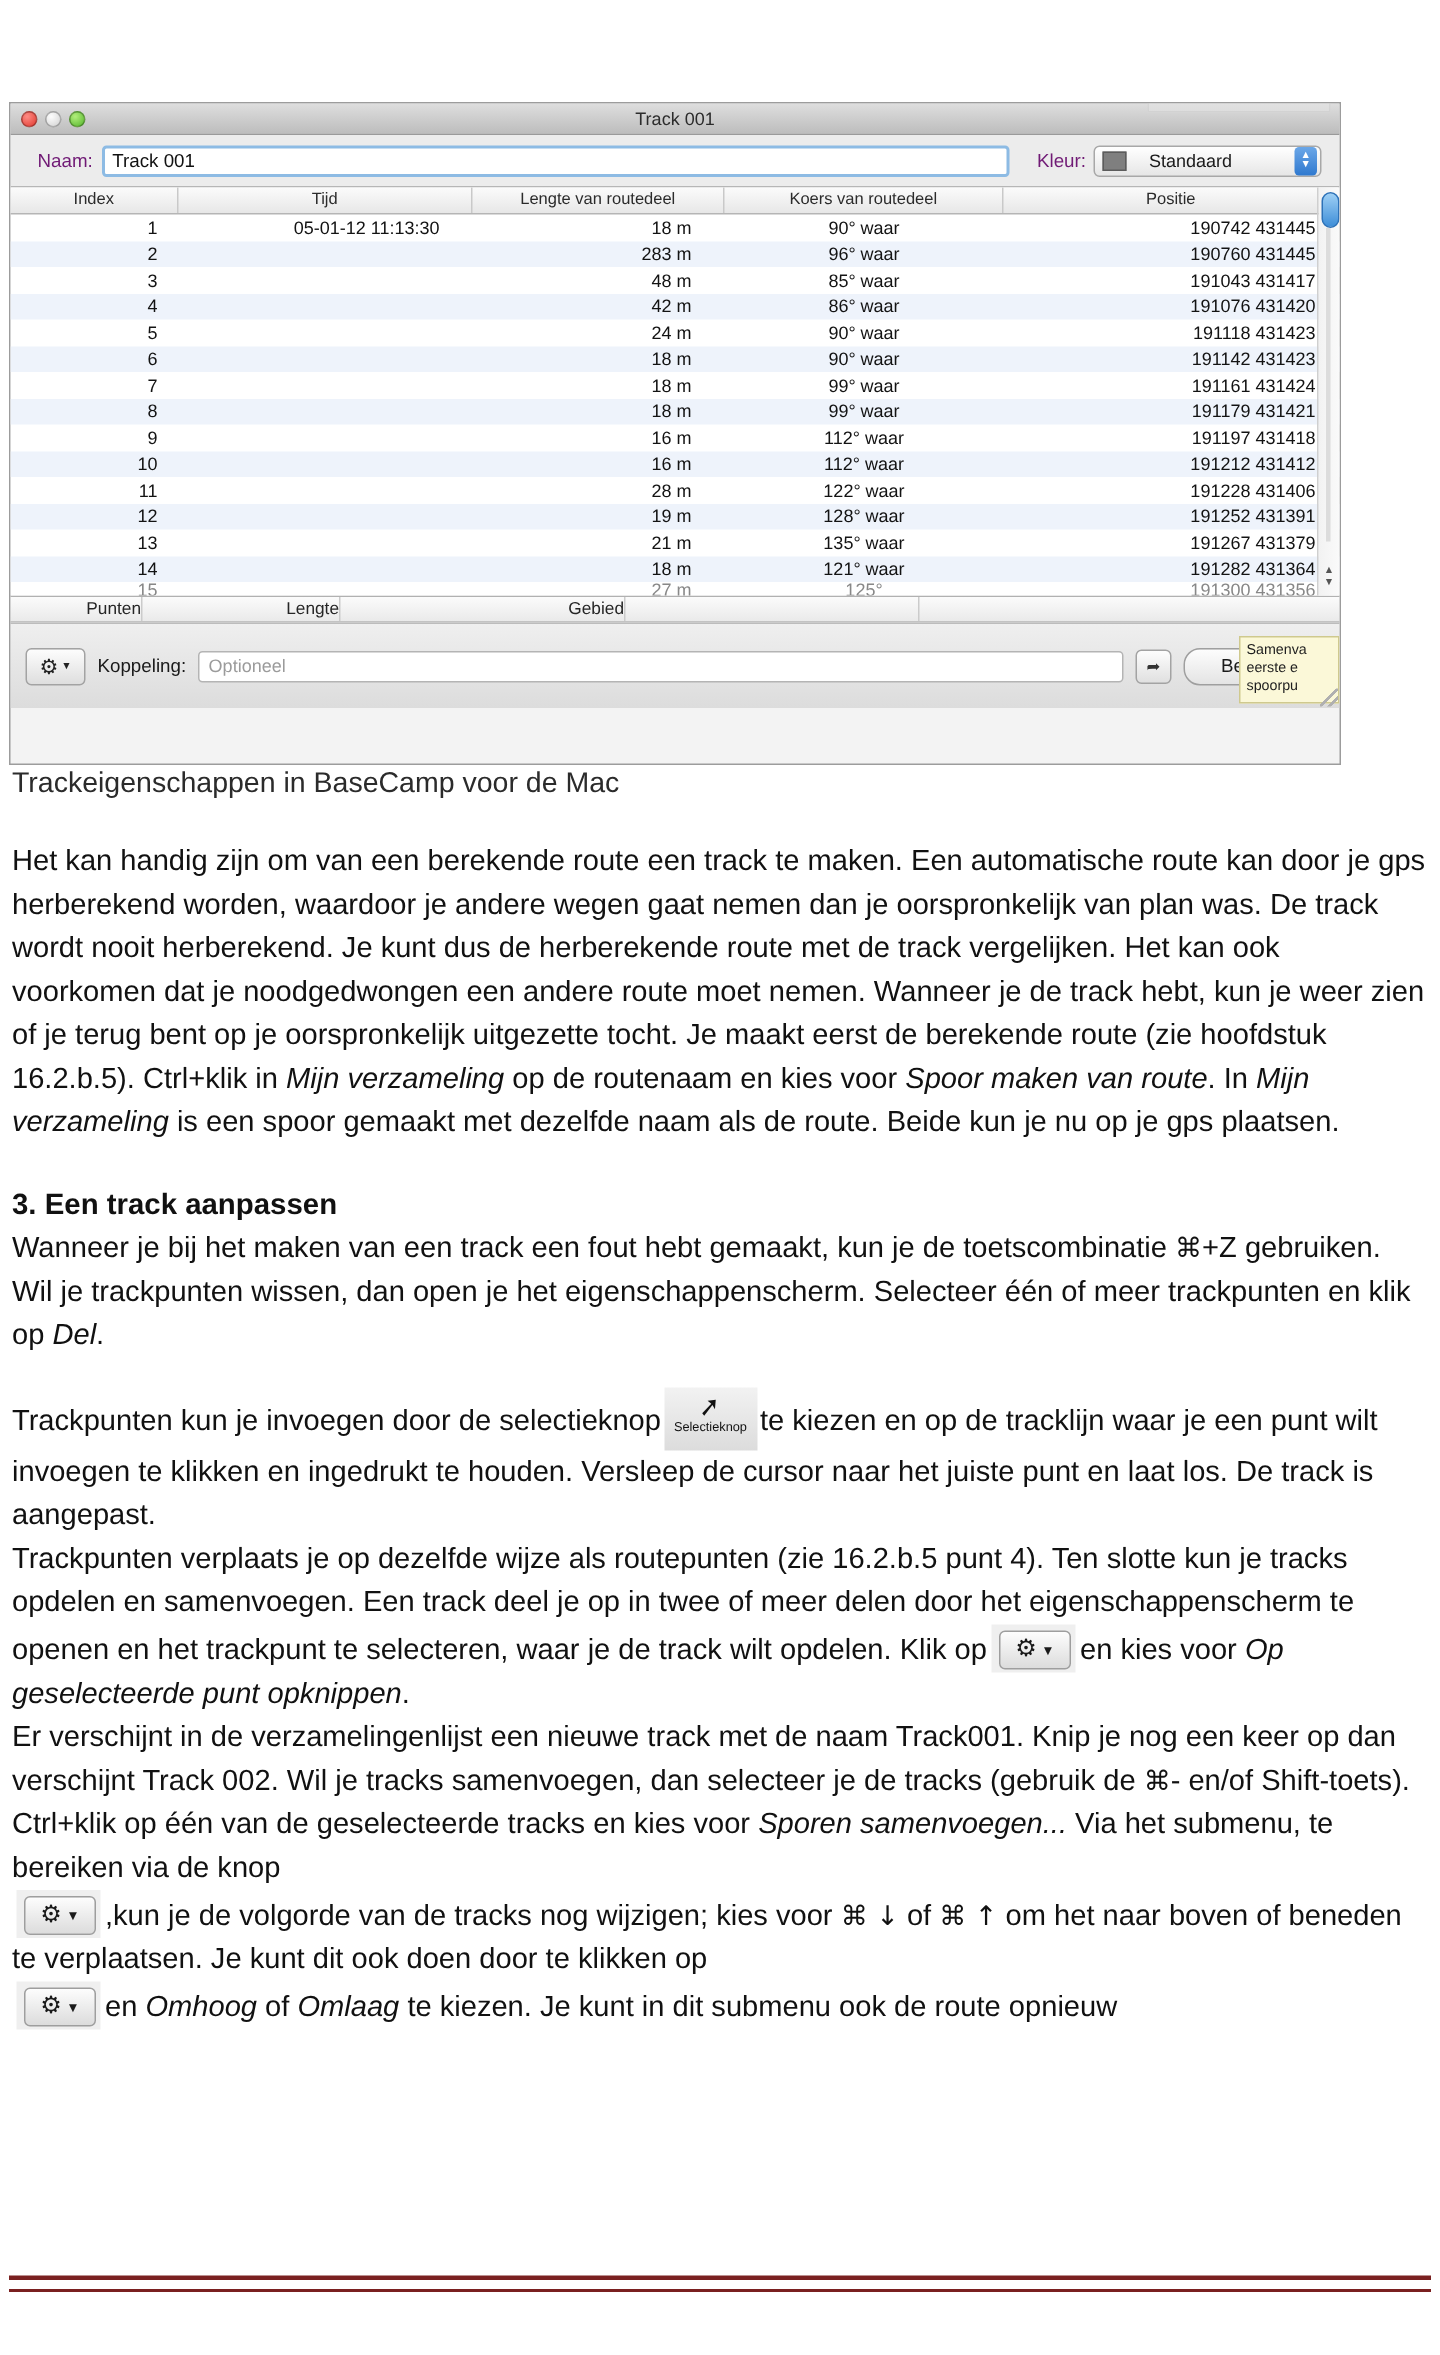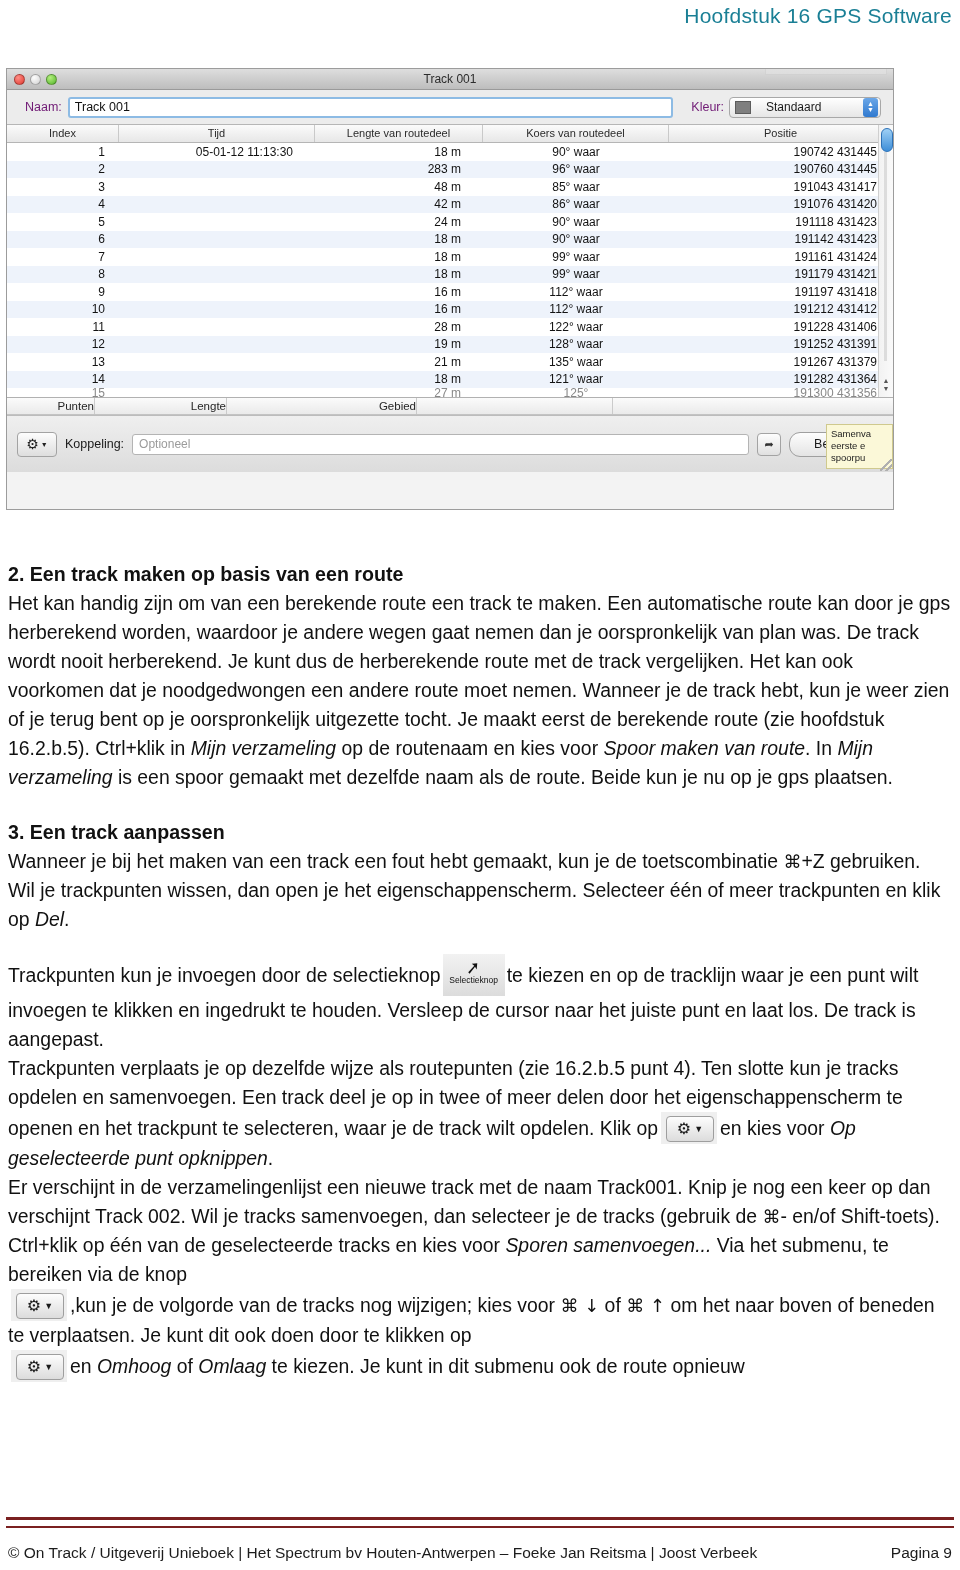--- a/index.html
+++ b/index.html
@@ -402,21 +402,20 @@
     justify-content: space-between;
     font-size: 15.5px;
     color: #1c1c1c;
   }
 </style>
 </head>
 <body>
 
 <div class="page">
 
-  <div class="doc-header">Hoofdstuk 16 GPS Software</div>
 
   <div class="figure">
 
     <div class="win-titlebar">
       <div class="traffic">
         <span class="dot red"></span>
         <span class="dot gray"></span>
         <span class="dot green"></span>
       </div>
       <div class="win-title">Track 001</div>
@@ -583,24 +582,24 @@
       <div class="filebtn">Bestand</div>
       <div class="tooltip">
         <div>Samenva</div>
         <div>eerste e</div>
         <div>spoorpu</div>
       </div>
       <div class="resizer"></div>
     </div>
   </div>
 
+  <div class="caption">Trackeigenschappen in BaseCamp voor de Mac</div>
 
   <div class="content">
 
-    <p class="h-sec">2. Een track maken op basis van een route</p>
 
     <p><span>Het kan handig zijn om van een berekende route een track te maken. Een automatische route kan door je gps herberekend worden, waardoor je andere wegen gaat nemen dan je oorspronkelijk van plan was. De track wordt nooit herberekend. Je kunt dus de herberekende route met de track vergelijken. Het kan ook voorkomen dat je noodgedwongen een andere route moet nemen. Wanneer je de track hebt, kun je weer zien of je terug bent op je oorspronkelijk uitgezette tocht. Je maakt eerst de berekende route (zie hoofdstuk 16.2.b.5). Ctrl+klik in </span><em>Mijn verzameling</em><span> op de routenaam en kies voor </span><em>Spoor maken van route</em><span>. In </span><em>Mijn verzameling</em><span> is een spoor gemaakt met dezelfde naam als de route. Beide kun je nu op je gps plaatsen.</span></p>
 
     <div class="spacer-md"></div>
 
     <p class="h-sec">3. Een track aanpassen</p>
 
     <p><span>Wanneer je bij het maken van een track een fout hebt gemaakt, kun je de toetscombinatie </span><span class="cmd">⌘</span><span>+Z gebruiken. Wil je trackpunten wissen, dan open je het eigenschappenscherm. Selecteer één of meer trackpunten en klik op </span><em>Del</em><span>.</span></p>
 
     <div class="spacer-sm"></div>
@@ -619,18 +618,14 @@
             <span class="c">▼</span>
           </span></span><span>,kun je de volgorde van de tracks nog wijzigen; kies voor </span><span class="cmd">⌘ ↓</span><span> of </span><span class="cmd">⌘ ↑</span><span> om het naar boven of beneden te verplaatsen. Je kunt dit ook doen door te klikken op</span></p>
 
     <p><span class="inline-gear"><span class="btn">
             <span class="g">⚙</span>
             <span class="c">▼</span>
           </span></span><span>en </span><em>Omhoog</em><span> of </span><em>Omlaag</em><span> te kiezen. Je kunt in dit submenu ook de route opnieuw</span></p>
   </div>
 
   <div class="footer-rule"></div>
-  <div class="footer">
-    <span>© On Track / Uitgeverij Unieboek | Het Spectrum bv Houten-Antwerpen – Foeke Jan Reitsma | Joost Verbeek</span>
-    <span>Pagina 9</span>
-  </div>
 
 </div>
 
 </body></html>

